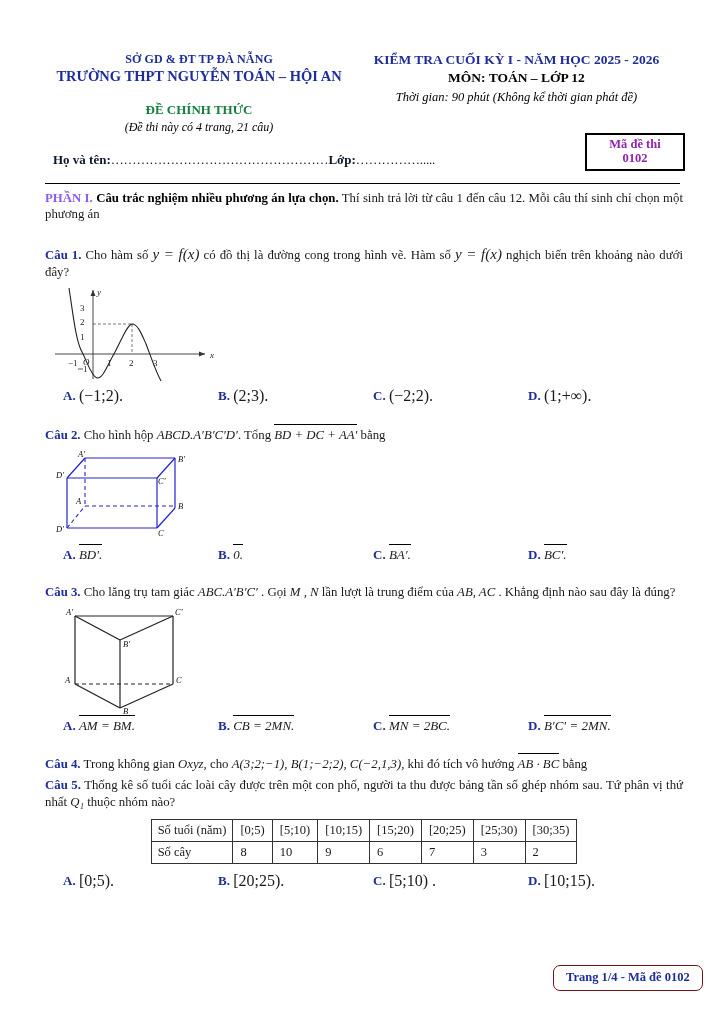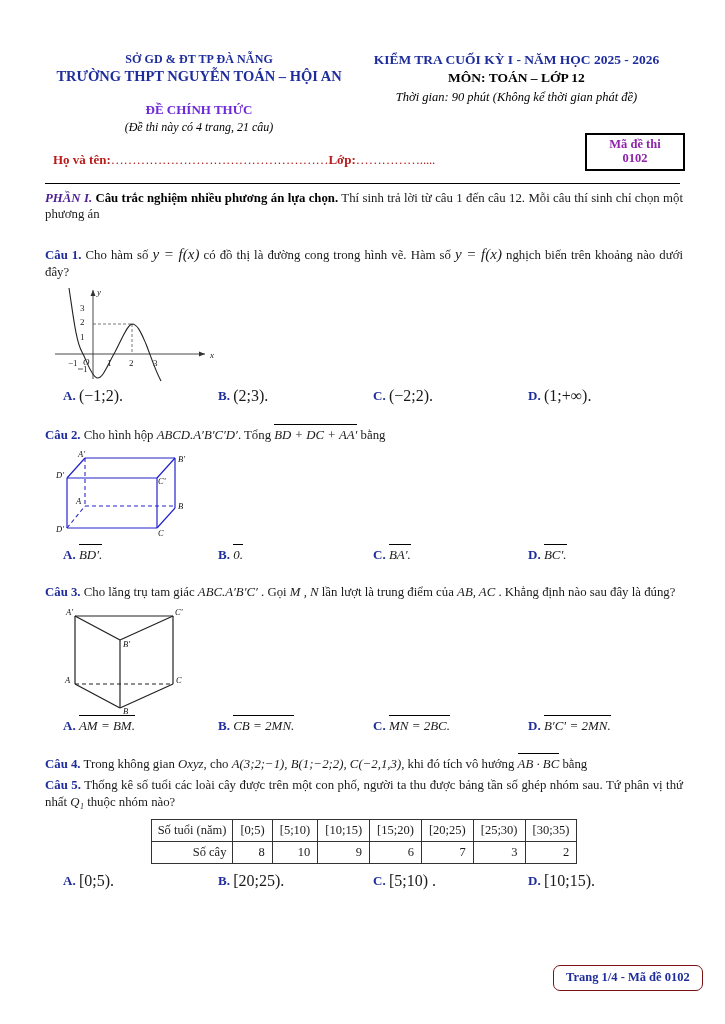--- a/index.html
+++ b/index.html
@@ -72,21 +72,21 @@
     font-size: 12.5px;
     margin-top: 4px;
     color: #000;
   }
   .dechinhthuc {
     position: absolute;
     left: 45px;
     top: 98px;
     width: 300px;
     text-align: center;
-    color: #6d28d9;
+    color: #15803d;
     font-weight: bold;
     font-size: 13px;
   }
   .socau {
     position: absolute;
     left: 45px;
     top: 116px;
     width: 300px;
     text-align: center;
     font-style: italic;
@@ -107,21 +107,21 @@
     color: #8e24aa;
     font-weight: bold;
     font-size: 12.5px;
   }
   .hoten {
     position: absolute;
     left: 53px;
     top: 152px;
     width: 500px;
     font-weight: bold;
-    color: #b91c1c;
+    color: #0f172a;
     font-size: 13px;
     white-space: nowrap;
     overflow: hidden;
   }
   .hoten .dots {
     font-weight: normal;
     letter-spacing: -0.2px;
   }
   .rule {
     position: absolute;
@@ -136,21 +136,21 @@
     left: 45px;
     top: 190px;
     width: 638px;
   }
   .part-head {
     font-size: 12.8px;
     line-height: 1.28;
     margin-bottom: 2px;
     text-align: justify;
   }
-  .part-head b { color: #4c1d95; font-style: italic; }
+  .part-head b { color: #8b5cf6; }
   .part-head .bk { color: #000; font-weight: bold; }
   .q {
     margin-top: 21px;
     font-size: 12.8px;
     line-height: 1.35;
     text-align: justify;
   }
   .qnum {
     color: #1f2d9c;
     font-weight: bold;
@@ -208,21 +208,21 @@
     display: flex;
     justify-content: center;
   }
   table.freq {
     border-collapse: collapse;
     font-size: 12.5px;
   }
   table.freq td {
     border: 1px solid #333;
     padding: 3px 7px;
-    text-align: right;
+    text-align: left;
     white-space: nowrap;
   }
   table.freq td.hdrcell { padding: 3px 6px; }
   
   .footer {
     position: absolute;
     left: 541px;
     top: 965px;
     border: 1.5px solid #7b1113;
     border-radius: 7px;

